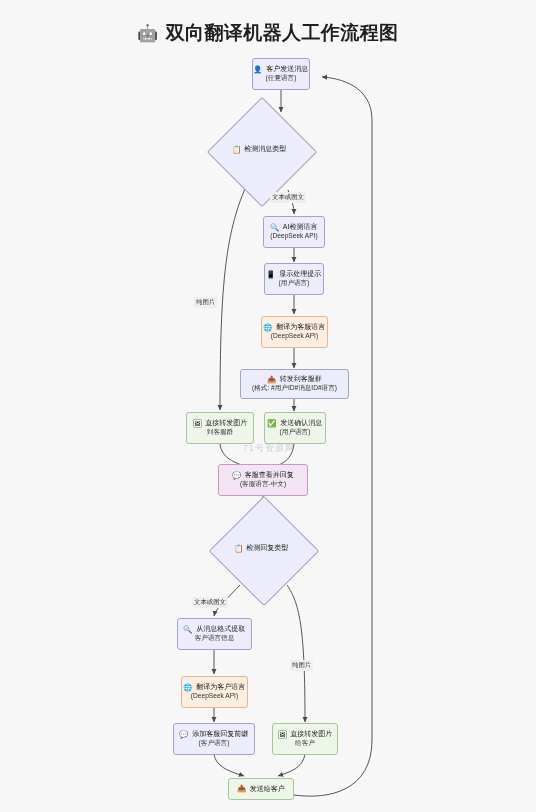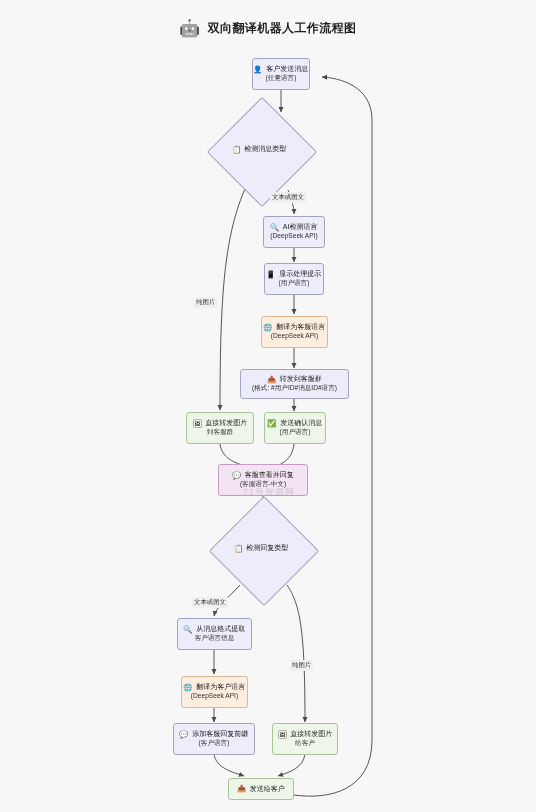--- a/index.html
+++ b/index.html
@@ -17,21 +17,21 @@
   #title-bar{
     position:absolute;left:0;top:20px;width:536px;
     display:flex;align-items:center;justify-content:center;gap:7px;
     z-index:5;
   }
   #title-icon{
     font-size:17px;line-height:1;
     filter:grayscale(1) contrast(1.05);
   }
   #title-text{
-    font-size:12px;font-weight:bold;color:#1f1f1f;letter-spacing:.4px;
+    font-size:19px;font-weight:bold;color:#1f1f1f;letter-spacing:.4px;
   }
   svg#edges{position:absolute;left:0;top:0;width:536px;height:812px;z-index:1;}
   .node{
     position:absolute;z-index:3;box-sizing:border-box;
     display:flex;flex-direction:column;align-items:center;justify-content:center;
     border:1px solid #9f9fbf;border-radius:3px;
     background:#e8e8f7;
     padding:3px 6px;
   }
   .node .row1{display:flex;align-items:center;gap:3px;white-space:nowrap;}
@@ -191,21 +191,21 @@
   </div>
 
   <div class="node n-pink" style="left:218px;top:464px;width:90px;height:32px;">
     <div class="row1">
       <span class="ic">💬</span>
       <span class="l1">客服查看并回复</span>
     </div>
     <div class="l2">(客服语言-中文)</div>
   </div>
 
-  <div class="watermark" style="left:243px;top:486px;">71号资源网</div>
+  <div class="watermark" style="left:243px;top:442px;">71号资源网</div>
 
   <div class="diamond" style="left:225px;top:512px;"></div>
   <div class="diamond-label" style="left:234px;top:543px;">
     <span class="ic">📋</span>
     <span class="t">检测回复类型</span>
   </div>
 
   <div class="edge-label" style="left:192px;top:597px;">文本或图文</div>
 
   <div class="edge-label" style="left:290px;top:660px;">纯图片</div>

